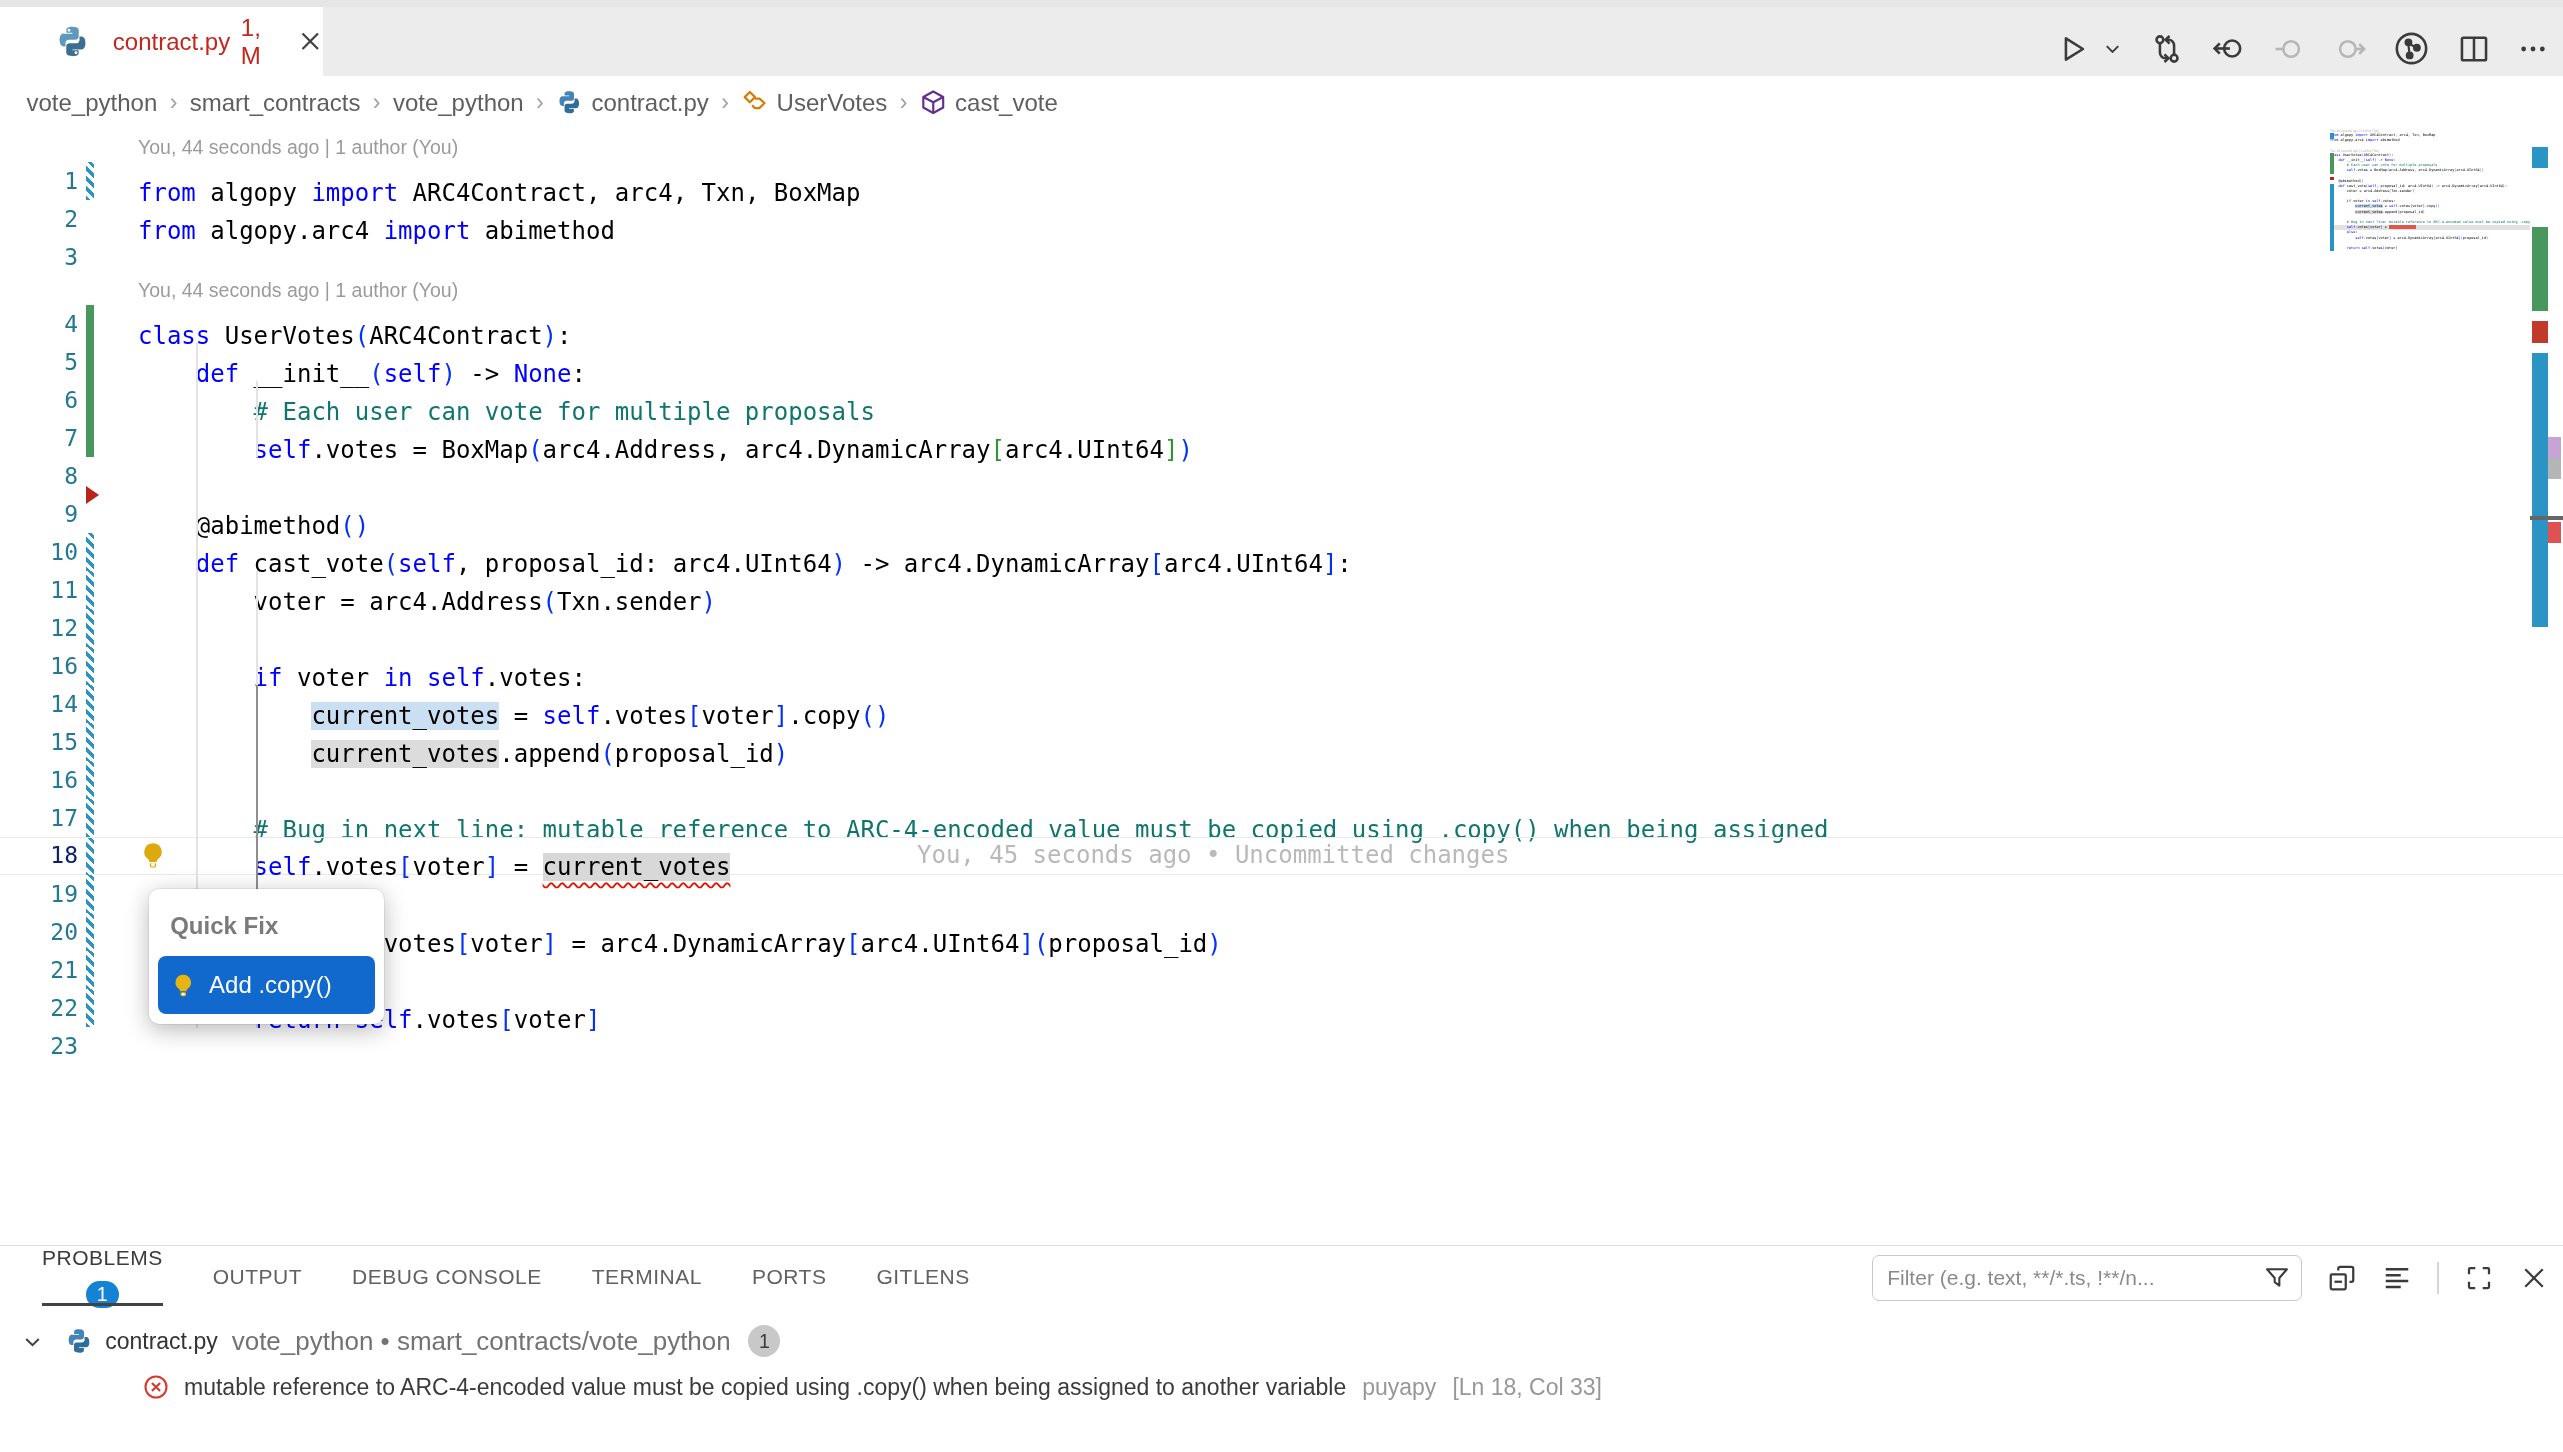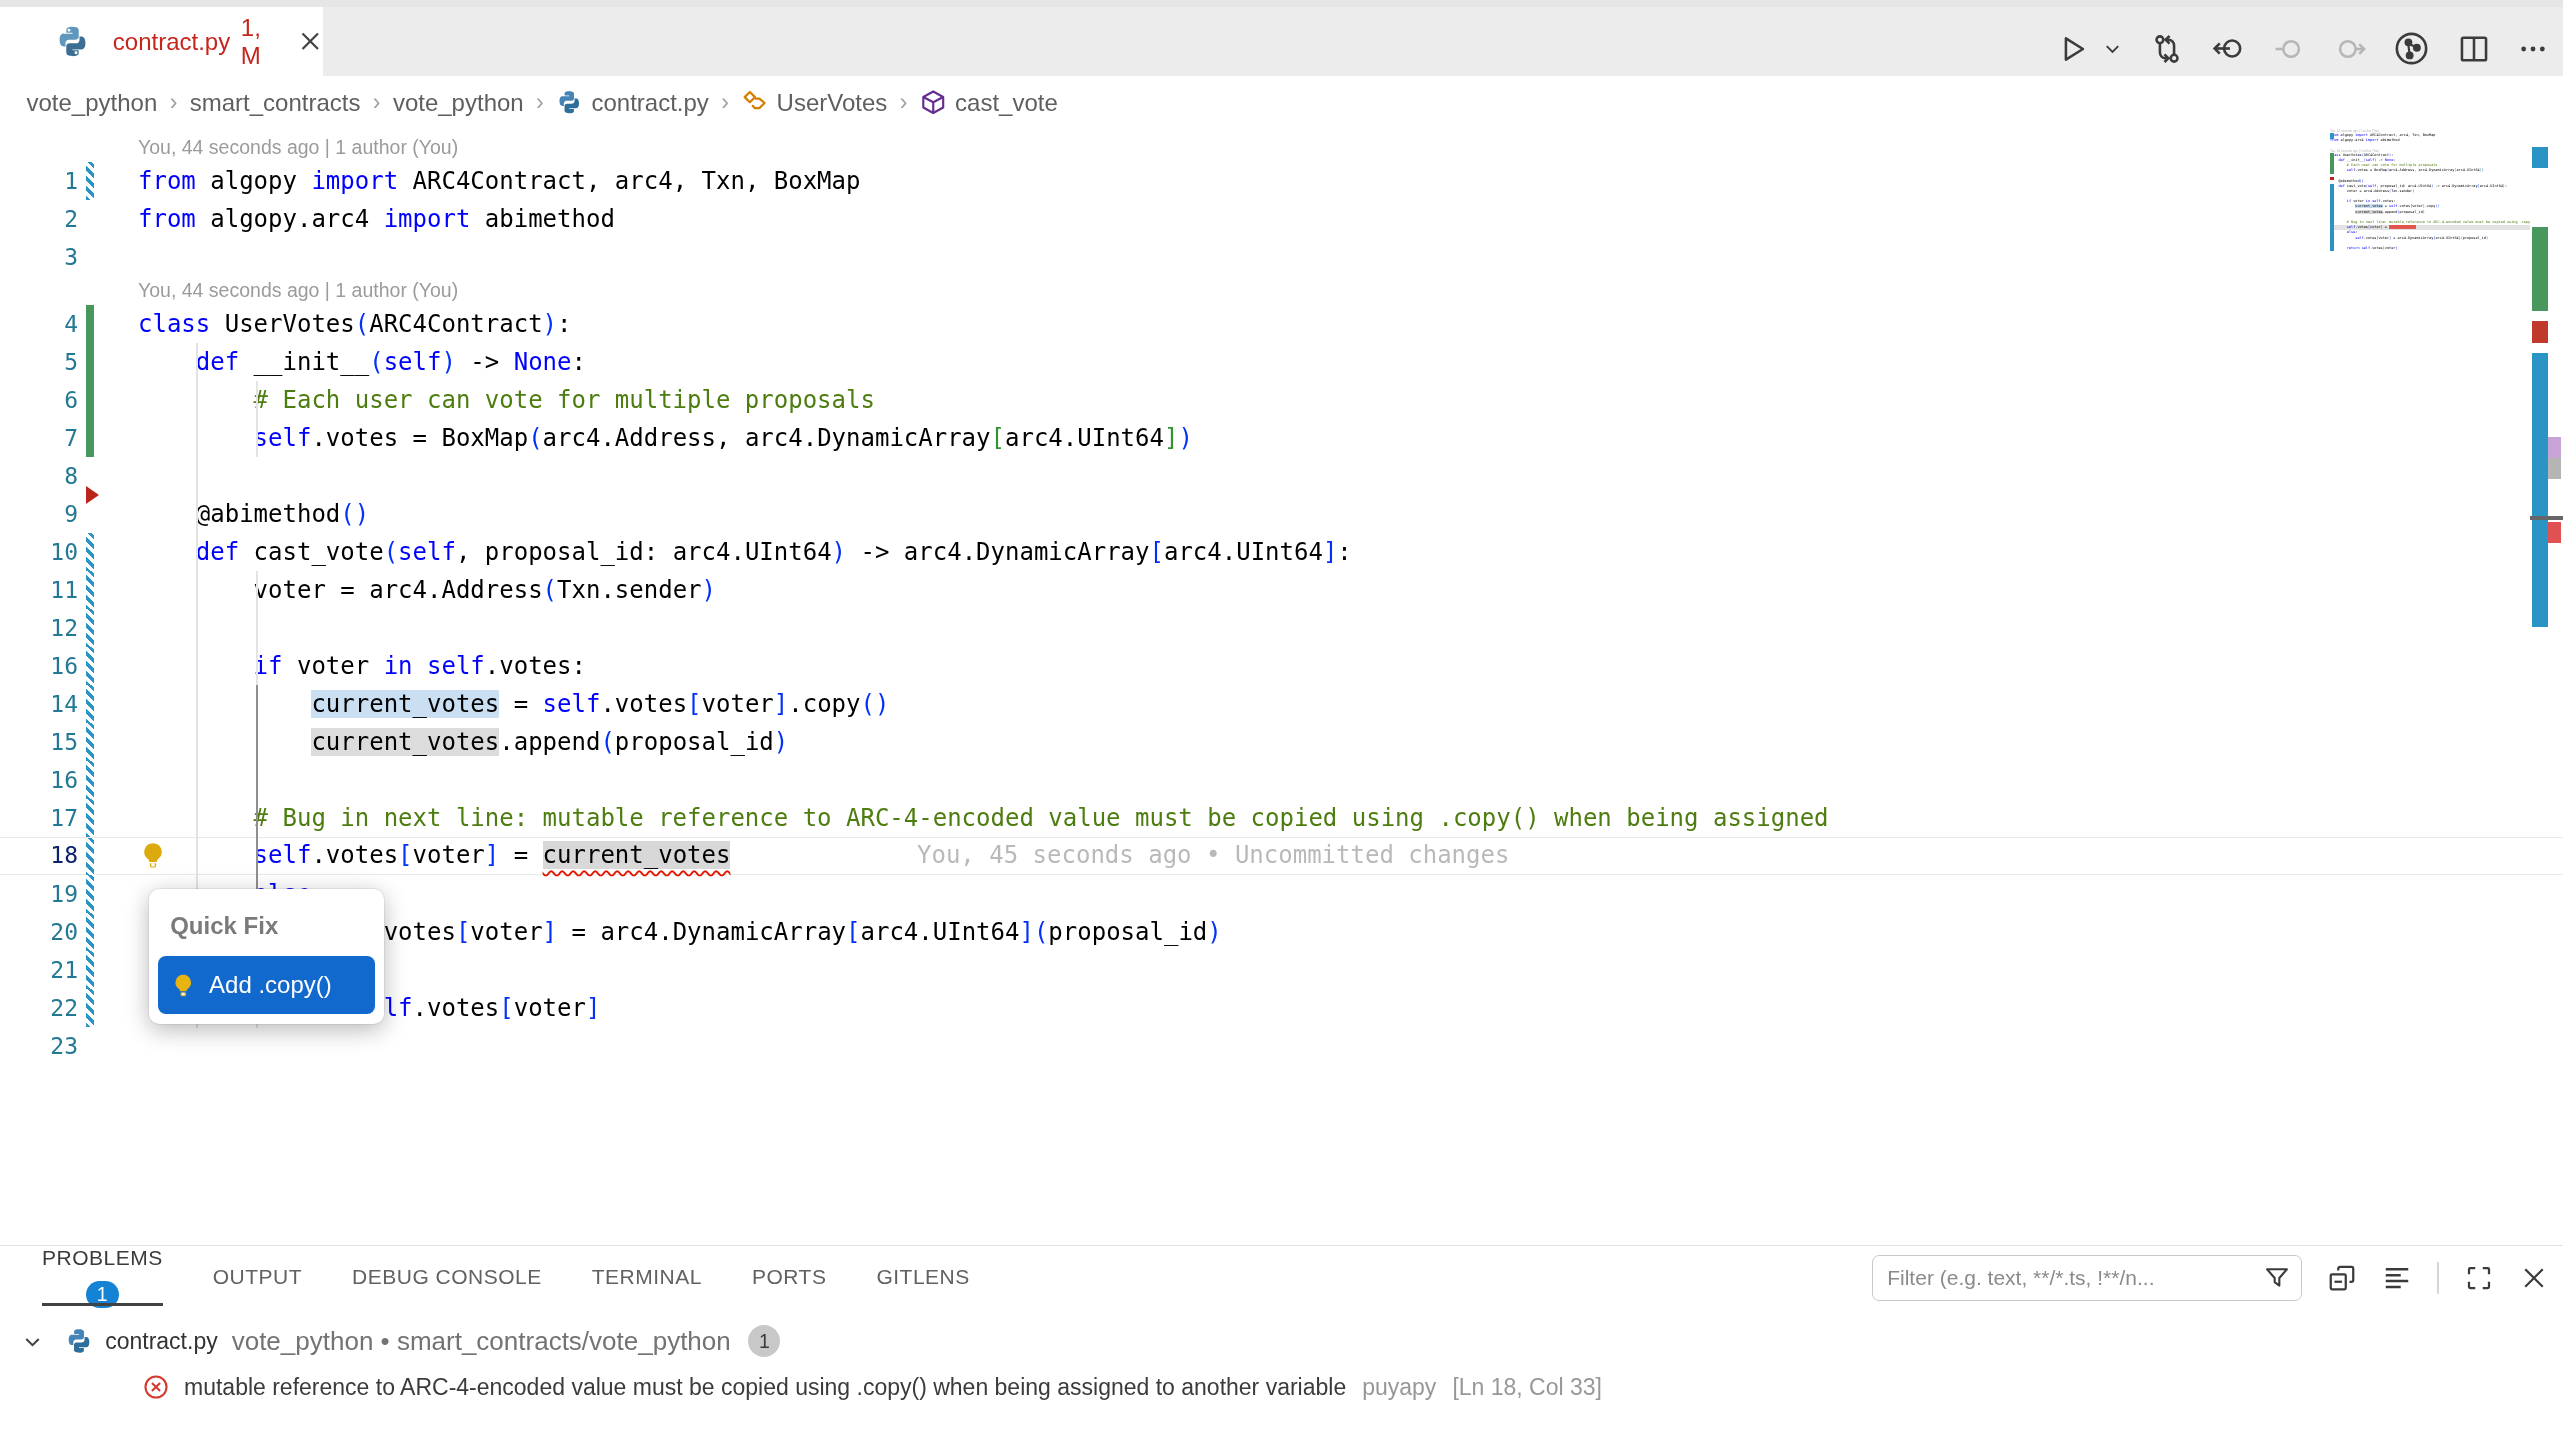--- a/index.html
+++ b/index.html
@@ -34,29 +34,29 @@
                   font-family:"Liberation Sans", sans-serif; }
   .code-row { position:relative; height:38px; font-family:"DejaVu Sans Mono", monospace; font-size:24px; }
   .code-row .ln { position:absolute; left:0; top:0; width:78px; height:38px; line-height:38px;
                   text-align:right; font-size:23px; color:#237893; }
   .code-row.current .ln { color:#0b216f; }
   .gmark { position:absolute; left:86px; top:0; width:8px; height:38px; }
   .gmark.added { background:#48985d; }
   .gmark.modified { background:repeating-linear-gradient(45deg,#2a95c5 0 3.1px,#ffffff 3.1px 7px); }
   .gdel { position:absolute; left:86px; top:-8.8px; width:0; height:0;
           border-top:9.7px solid transparent; border-bottom:9.7px solid transparent; border-left:13.3px solid #b9241b; }
-  .ctext { position:absolute; left:138px; top:0; height:38px; line-height:38px; white-space:pre; }
+  .ctext { position:absolute; left:138px; top:12px; height:38px; line-height:38px; white-space:pre; }
   .code-row.current { border-top:1.8px solid #e9e9e9; border-bottom:1.8px solid #e9e9e9; }
   .code-row.current .ctext, .code-row.current .ln { line-height:34px; }
   .inline-blame { position:absolute; left:917px; top:0; line-height:34px; color:#b9b9b9; font-size:24px; white-space:pre; }
   .gutter-bulb { position:absolute; left:138px; top:1.8px; }
 
   .tk-k { color:#0000ff; }
   .tk-p { color:#000000; }
-  .tk-c { color:#4d7c0f; }
+  .tk-c { color:#0f766e; }
   .tk-b { color:#0431fa; }
   .tk-g { color:#319331; }
   .tk-wb { background:#cbdff2; }
   .tk-wg { background:#dcdcdc; }
   .tk-we { background:#d8d8d8; text-decoration:underline wavy #e41400 2.2px; text-underline-offset:7px; }
 
   .indent-guide { position:absolute; width:1.8px; background:#e3e3e3; }
   .indent-guide.dark { background:#8f8f8f; }
 
   

